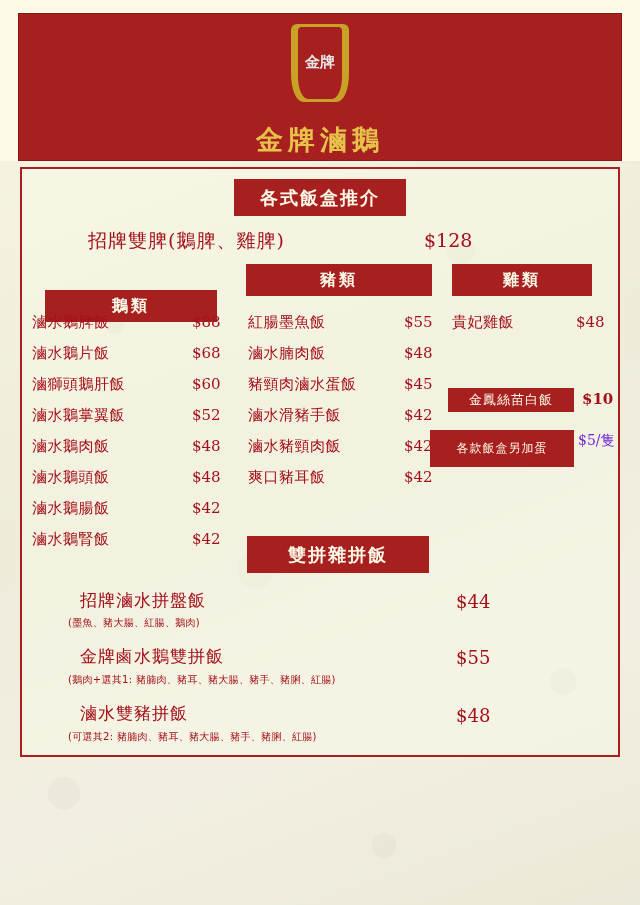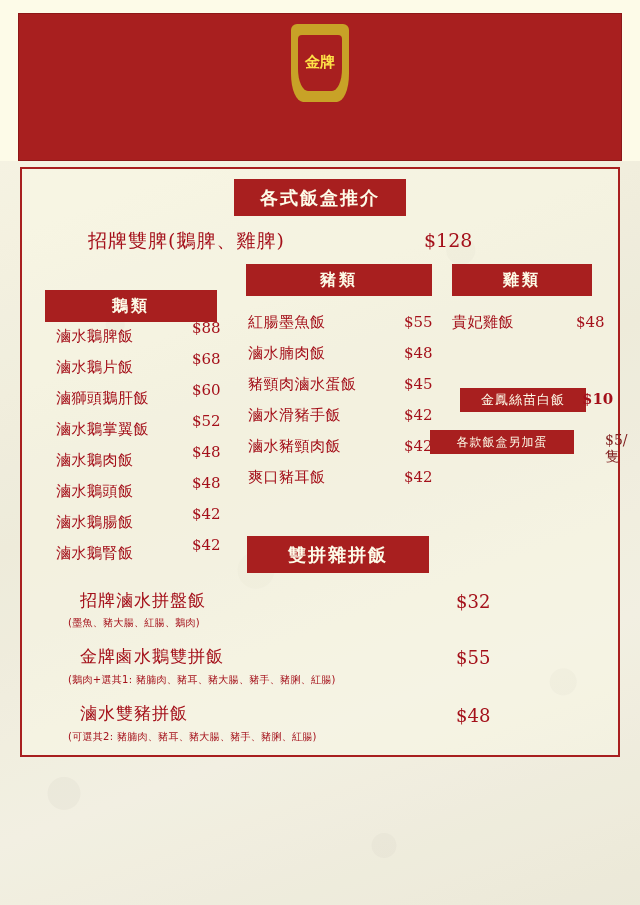--- a/index.html
+++ b/index.html
@@ -29,26 +29,26 @@
   .logo-badge {
     position: absolute;
     left: 50%; transform: translateX(-50%);
     top: 10px;
     width: 58px; height: 78px;
     background: #c8a227;
     border-radius: 6px 6px 12px 12px / 6px 6px 28px 28px;
     display: flex; align-items: center; justify-content: center;
   }
   .logo-inner {
-    width: 44px; height: 56px;
+    width: 44px; height: 72px;
     background: #a81f1f;
     border-radius: 4px 4px 10px 10px / 4px 4px 22px 22px;
     display: flex; align-items: center; justify-content: center;
     flex-direction: column;
-    color: #fde047;
+    color: #e5e5e5;
     font-family: "DejaVu Serif", serif;
     font-size: 15px;
     line-height: 1.05;
     letter-spacing: 0;
     font-weight: bold;
   }
   .brand-name {
     position: absolute;
     left: 0; right: 0;
     top: 108px;
@@ -147,42 +147,42 @@
     white-space: nowrap;
   }
   .price {
     position: absolute;
     font-family: "DejaVu Serif", serif;
     font-size: 15px;
     color: #a4101a;
     white-space: nowrap;
   }
 
-  .col-goose .item { left: 56px; margin-top: 14px; }
-  .col-goose .price { left: 192px; margin-top: 6px; }
+  .col-goose .item { left: 32px; }
+  .col-goose .price { left: 192px; }
   .col-pork .item { left: 248px; }
   .col-pork .price { left: 404px; }
   .col-chic .item { left: 452px; }
   .col-chic .price { left: 576px; }
 
   
   .hl-box {
     position: absolute;
     background: #a81f1f;
     color: #fdfbe8;
     font-family: "DejaVu Serif", serif;
     font-size: 13px;
     display: flex; align-items: center; justify-content: center;
     letter-spacing: 1px;
     white-space: nowrap;
   }
-  #hl-1 { left: 448px; top: 388px; width: 126px; height: 24px; margin-left: 12px; }
-  #hl-2 { left: 430px; top: 430px; width: 144px; height: 24px; font-size: 12px; }
+  #hl-1 { left: 448px; top: 388px; width: 126px; height: 24px; }
+  #hl-2 { left: 430px; top: 430px; width: 144px; height: 37px; font-size: 12px; }
   #hl-1-price { position: absolute; left: 582px; top: 390px; font-family:"DejaVu Serif",serif; font-size:15px; color:#a4101a;font-weight:bold; }
-  #hl-2-price { position: absolute; left: 578px; top: 432px; font-family:"DejaVu Serif",serif; font-size:14px; color:#7f1d1d;margin-left:27px; }
+  #hl-2-price { position: absolute; left: 578px; top: 432px; font-family:"DejaVu Serif",serif; font-size:14px; color:#6d28d9; }
 
   
   .combo-name {
     position: absolute;
     left: 80px;
     font-family: "DejaVu Serif", serif;
     font-size: 17px;
     color: #a4101a;
     letter-spacing: 1px;
   }
@@ -206,20 +206,21 @@
 <body>
 
 <div class="page">
 
   <div class="paper-texture"></div>
 
   <div class="header">
     <div class="logo-badge">
       <div class="logo-inner">金牌</div>
     </div>
+    <div class="brand-name">金牌滷鵝</div>
   </div>
 
   <div class="panel"></div>
 
   <div class="content">
 
     <div class="ribbon" id="title-main">各式飯盒推介</div>
 
     <div class="signature">招牌雙脾(鵝脾、雞脾)</div>
     <div class="signature-price">$128</div>
@@ -269,21 +270,21 @@
 
     <div class="hl-box" id="hl-1">金鳳絲苗白飯</div>
     <div id="hl-1-price">$10</div>
     <div class="hl-box" id="hl-2">各款飯盒另加蛋</div>
     <div id="hl-2-price">$5/隻</div>
 
     <div class="ribbon" id="title-pair">雙拼雜拼飯</div>
 
     <div class="combo-name" style="top:589px">招牌滷水拼盤飯</div>
     <div class="combo-note" style="top:616px">(墨魚、豬大腸、紅腸、鵝肉)</div>
-    <div class="combo-price" style="top:591px">$32</div>
+    <div class="combo-price" style="top:591px">$44</div>
 
     <div class="combo-name" style="top:645px">金牌鹵水鵝雙拼飯</div>
     <div class="combo-note" style="top:673px">(鵝肉+選其1: 豬腩肉、豬耳、豬大腸、豬手、豬脷、紅腸)</div>
     <div class="combo-price" style="top:647px">$55</div>
 
     <div class="combo-name" style="top:702px">滷水雙豬拼飯</div>
     <div class="combo-note" style="top:730px">(可選其2: 豬腩肉、豬耳、豬大腸、豬手、豬脷、紅腸)</div>
     <div class="combo-price" style="top:705px">$48</div>
 
   </div>

